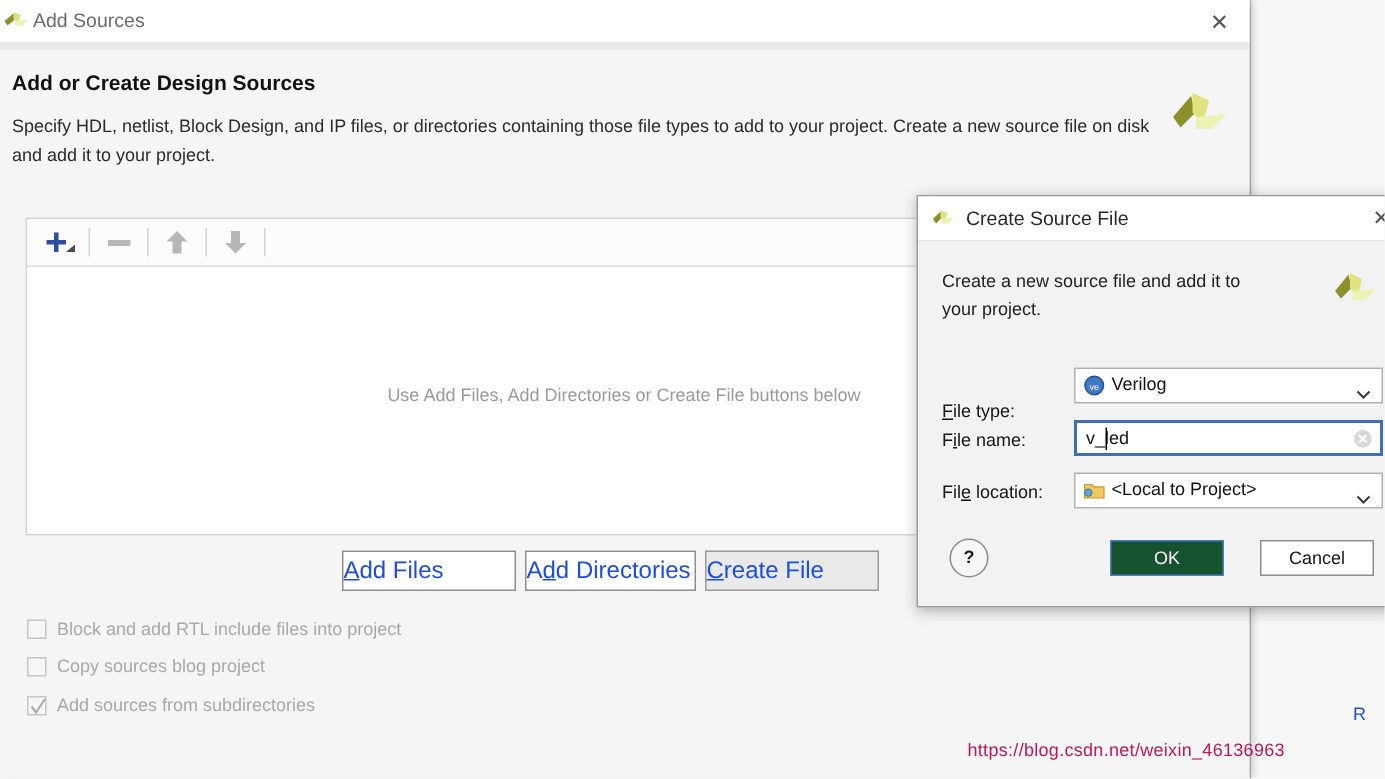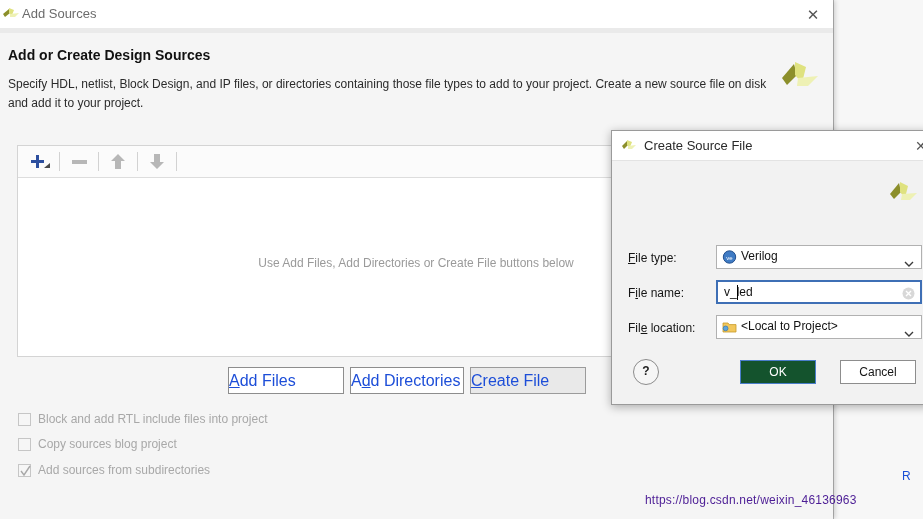--- a/index.html
+++ b/index.html
@@ -182,21 +182,21 @@
     position: absolute; left: 16px; top: 47px;
     width: 210px;
     font-size: 12px; color: #1e1e1e; line-height: 19px;
   }
   .csf-logo { position: absolute; left: 275px; top: 48px; width: 32px; height: 32px; }
 
   .fld-label {
     position: absolute; left: 16px;
     font-size: 12px; color: #151515;
   }
-  .fld-type-lbl { top: 120px; }
+  .fld-type-lbl { top: 136px; }
   .fld-name-lbl { top: 155px; }
   .fld-loc-lbl  { top: 190px; }
 
   .combo {
     position: absolute; left: 104px;
     width: 206px; height: 24px;
     background: #ffffff;
     border: 1px solid #b1b1b1;
     box-sizing: border-box;
     cursor: pointer;
@@ -255,21 +255,21 @@
     width: 76px; height: 24px;
     background: #ffffff; border: 1px solid #8d8d8d;
     color: #151515; font-size: 12px;
     text-align: center; line-height: 22px; cursor: pointer;
     box-sizing: border-box;
   }
 
   
   .watermark {
     position: absolute; left: 645px; top: 493px;
-    font-size: 12px; color: #4c1d95;
+    font-size: 12px; color: #be185d;
     white-space: nowrap;
     letter-spacing: 0.2px;
   }
 </style>
 </head>
 <body>
 
 <div id="root">
 
   <div class="bg-app">
@@ -387,20 +387,21 @@
         <svg width="16" height="14" viewBox="0 0 16 14">
           <polygon points="1,7 6,2 7,6 3,10" fill="#8c8f2b"></polygon>
           <polygon points="6,1 11,3 9,8 6,6" fill="#dfe27f"></polygon>
           <polygon points="7,7 15,6 11,10 7,10" fill="#eef1b4"></polygon>
         </svg>
       </span>
       <span class="t-text">Create Source File</span>
       <span class="csf-close">✕</span>
     </div>
 
+    <div class="csf-desc">Create a new source file and add it to your project.</div>
 
     <span class="csf-logo">
       <svg width="32" height="32" viewBox="0 0 32 32">
         <polygon points="3,15 12,4 14,13 7,20" fill="#8c8f2b"></polygon>
         <polygon points="13,3 21,7 18,19 13,13" fill="#dfe27f"></polygon>
         <polygon points="15,15 30,14 23,21 14,21" fill="#eef1b4"></polygon>
       </svg>
     </span>
 
     <div class="fld-label fld-type-lbl">

